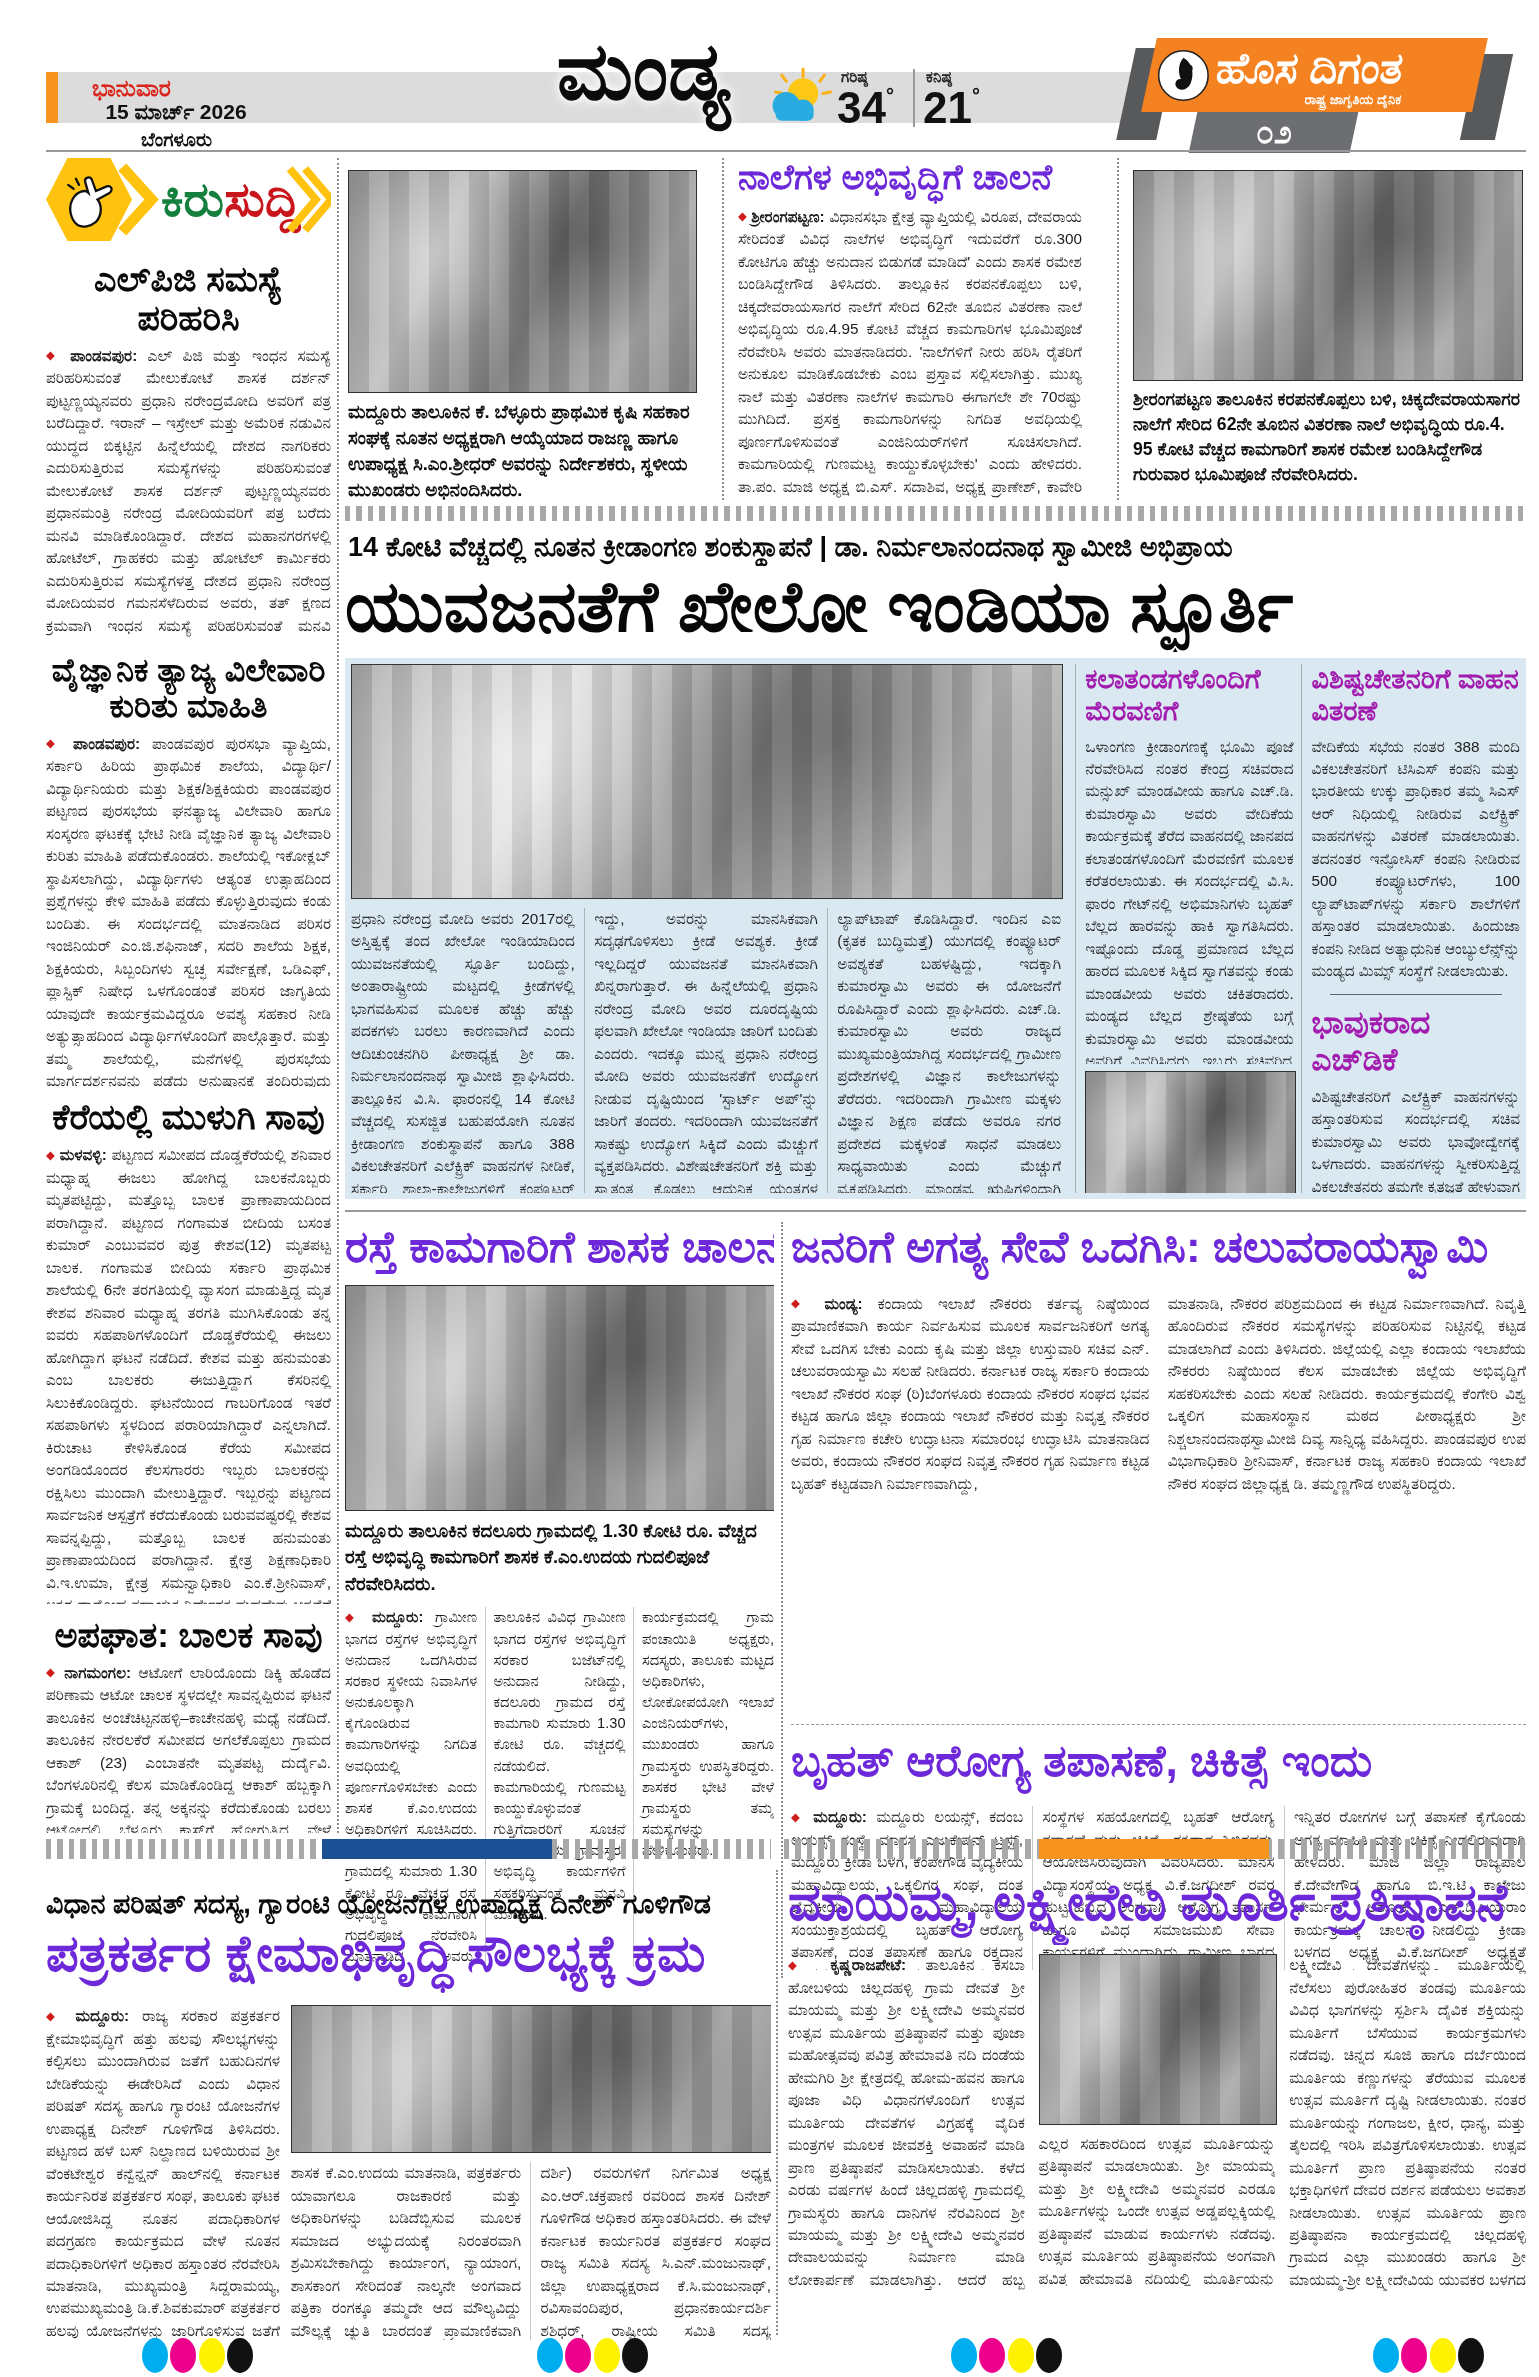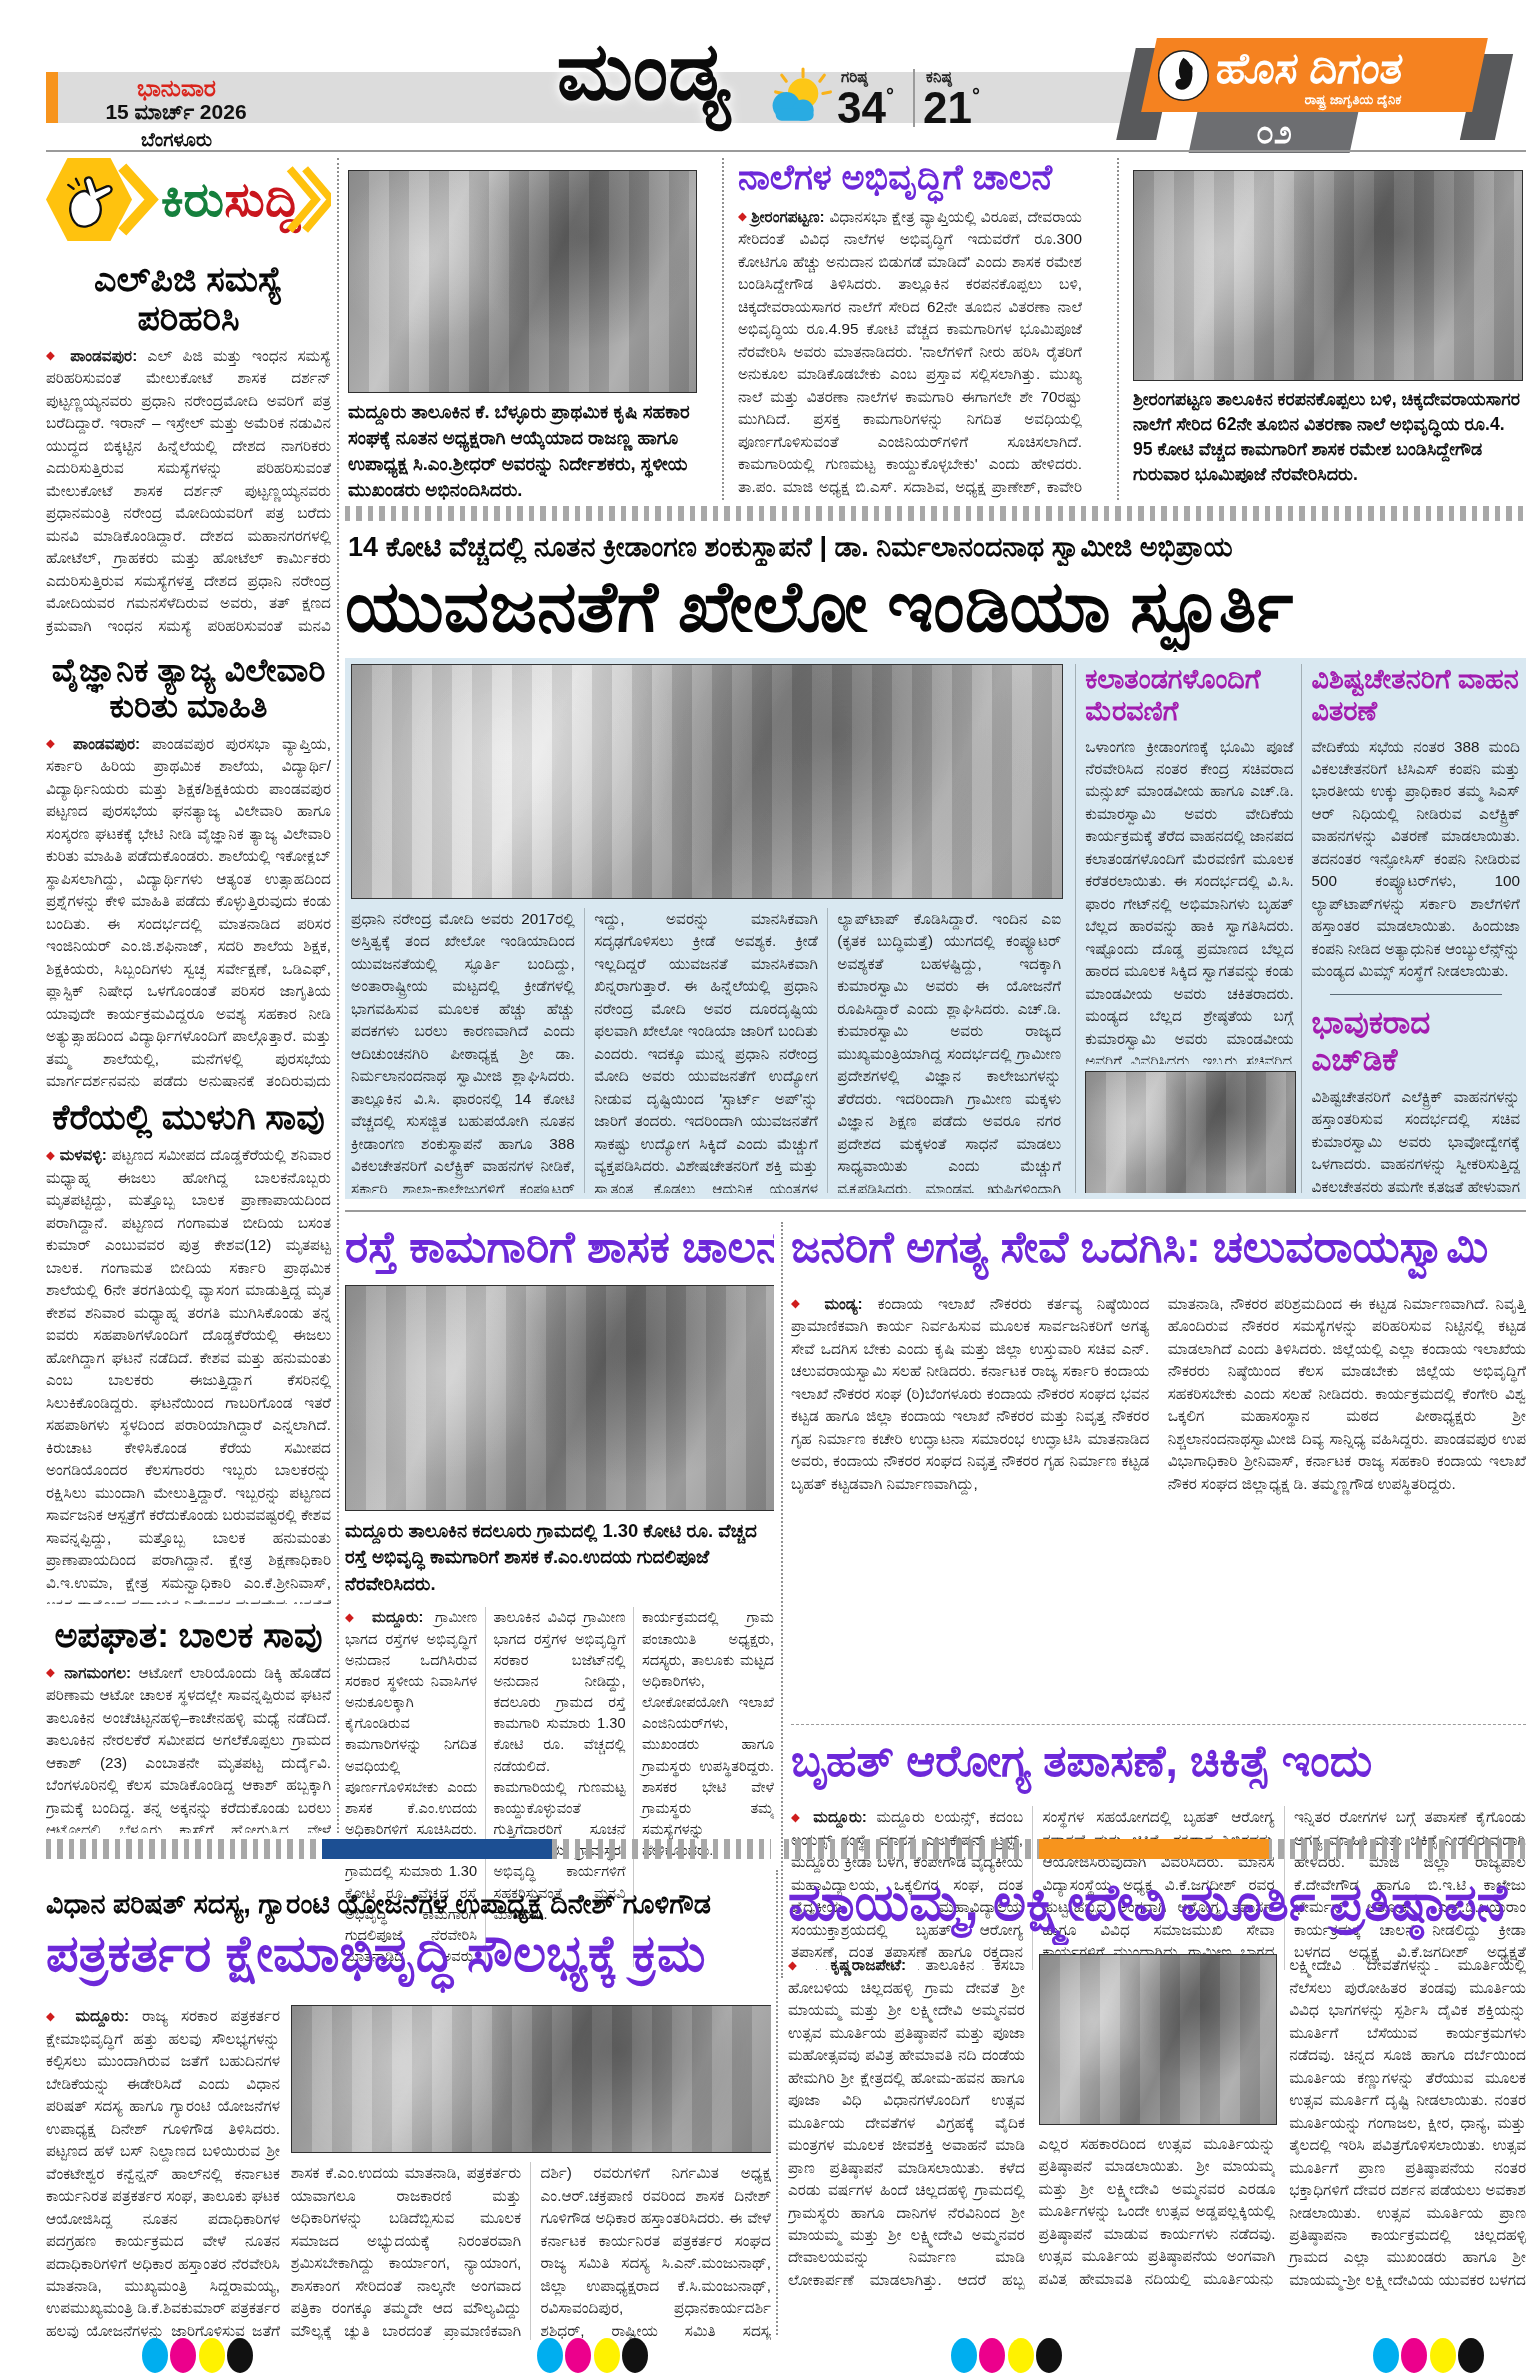--- a/index.html
+++ b/index.html
@@ -37,21 +37,21 @@
   sup.deg{font-size:20px;vertical-align:21.5px;font-weight:bold;}
 </style>
 </head>
 <body>
 
 <div id="page">
 
   <div class="abs" style="left:0;top:0;width:1540px;height:153px;">
     <div class="abs" style="left:46px;top:72px;width:1089px;height:51px;background:#dcdcdc;"></div>
     <div class="abs" style="left:46px;top:72px;width:12.3px;height:51px;background:#F7941D;"></div>
-    <div class="abs" style="left:92px;top:75px;width:169px;font-size:23px;font-weight:800;color:#d9251c;text-align:center;">ಭಾನುವಾರ</div>
+    <div class="abs" style="left:92px;top:75px;width:169px;font-size:23px;font-weight:800;color:#d9251c;">ಭಾನುವಾರ</div>
     <div class="abs" style="left:80px;top:100px;width:192px;font-size:21px;font-weight:bold;color:#111;text-align:center;">15 ಮಾರ್ಚ್‌ 2026</div>
     <div class="abs" style="left:92px;top:129px;width:169px;font-size:19px;font-weight:bold;color:#111;text-align:center;">ಬೆಂಗಳೂರು</div>
     <div class="abs" style="left:429px;top:26px;width:429px;text-align:center;font-size:80px;font-weight:800;color:#0b0b0b;text-shadow:0 0 7.7px #fff,0 0 14px #fff;">ಮಂಡ್ಯ</div>
 
     <div class="abs" style="left:763px;top:66px;width:245px;height:64px;">
       <svg width="74" height="64" viewBox="0 0 96 84" style="position:absolute;left:0;top:0;">
         <g stroke="#F9B219" stroke-width="4" stroke-linecap="round">
           <line x1="52" y1="4" x2="52" y2="14"></line>
             <line x1="24" y1="12" x2="30" y2="20"></line>
             <line x1="80" y1="12" x2="74" y2="20"></line>

